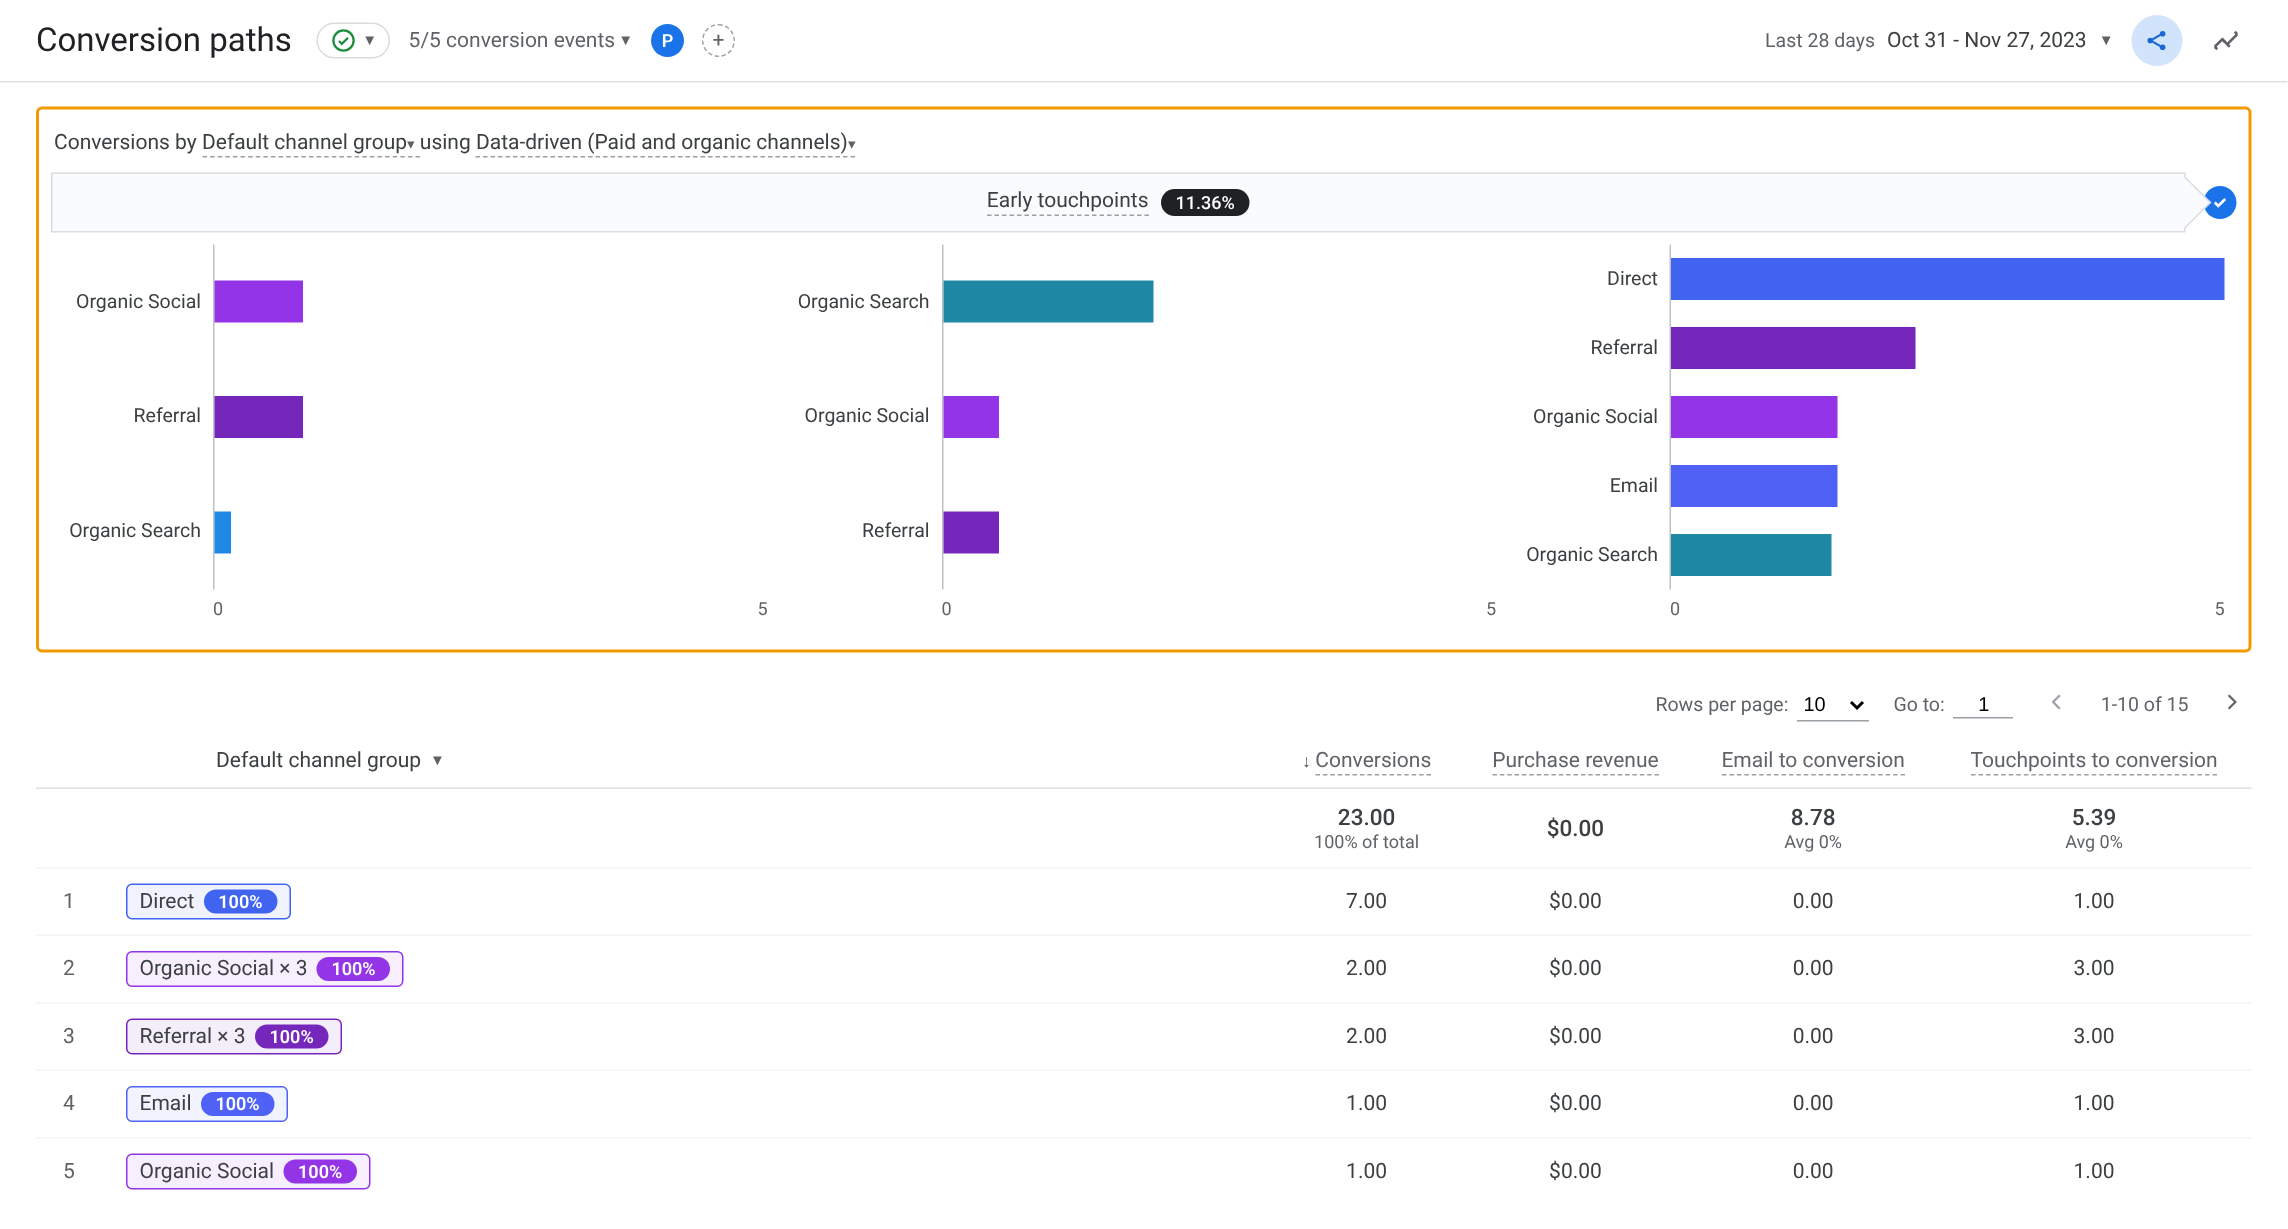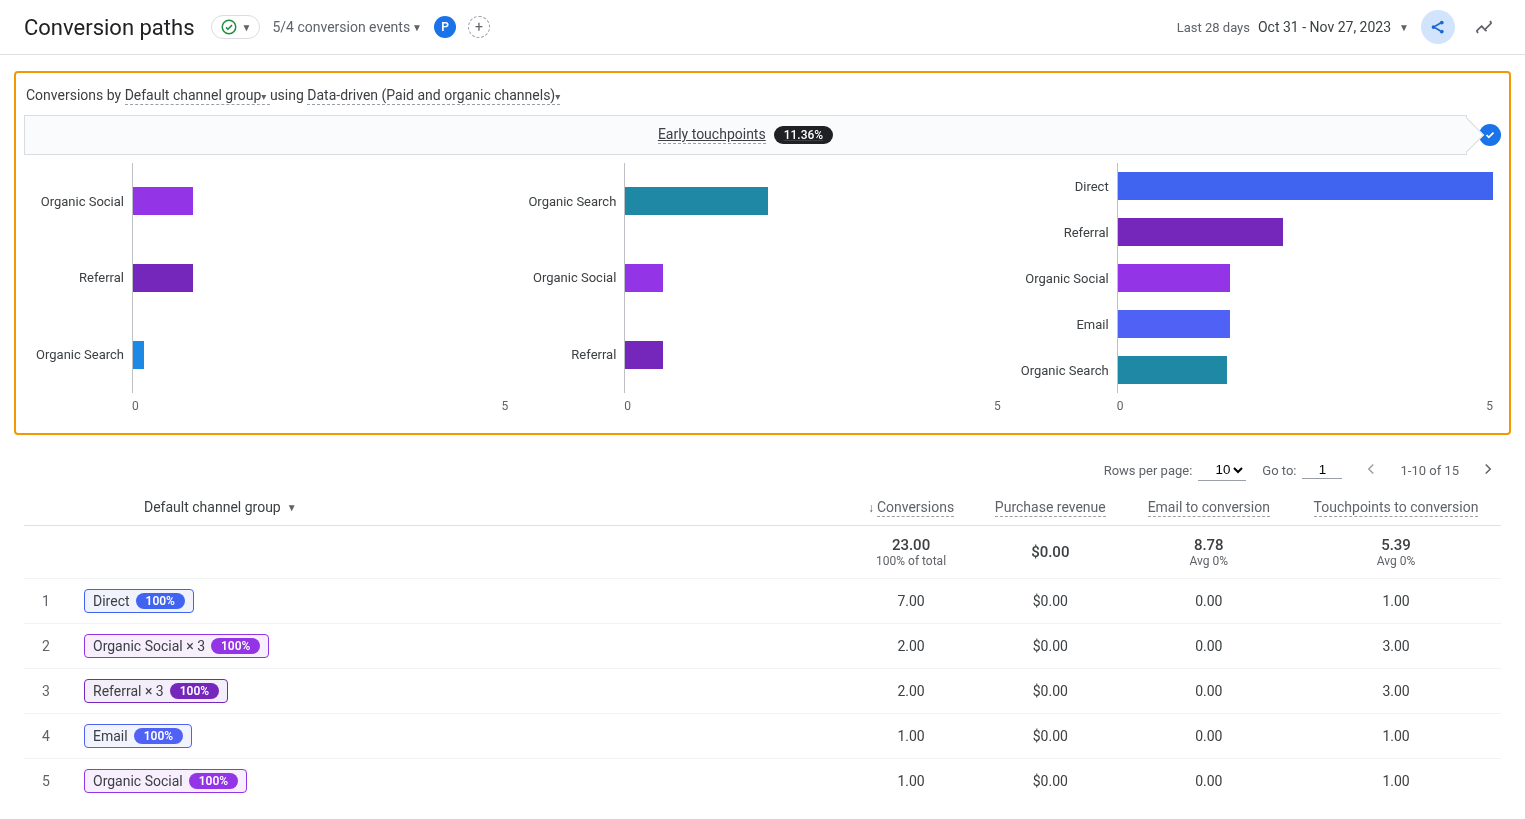--- a/index.html
+++ b/index.html
@@ -45,28 +45,28 @@
     cursor: pointer;
   }
   .insights-btn {
     width: 34px; height: 34px; display: inline-flex; align-items: center; justify-content: center;
     cursor: pointer; color: #5f6368;
   }
   .caret { font-size: 10px; color: #5f6368; }
   .dotted-underline { border-bottom: 1px dashed #9aa0a6; padding-bottom: 1px; }
 
   .chart-card {
-    margin: 16px 14px;
+    margin: 16px 24px;
     border: 2px solid #f29900;
     border-radius: 4px;
     padding: 10px 8px 20px;
   }
   .chart-controls { font-size: 14px; color: #3c4043; padding: 4px 2px 12px; }
   .chart-controls .control { cursor: pointer; }
-  .funnel-row { display: flex; gap: 0; align-items: stretch; margin-bottom: 8px; text-decoration: underline; }
+  .funnel-row { display: flex; gap: 0; align-items: stretch; margin-bottom: 8px; }
   .funnel-step {
     position: relative; flex: 1;
     display: flex; align-items: center; justify-content: center;
     height: 40px; border: 1px solid #dadce0; background: #fafbfc;
     margin-right: 4px;
   }
   .funnel-step::after {
     content: ""; position: absolute; right: -13px; top: 50%;
     width: 24px; height: 24px; border-top: 1px solid #dadce0;
     border-right: 1px solid #dadce0; background: #fafbfc;
@@ -94,21 +94,21 @@
   .xaxis { display: flex; margin-left: 100px; font-size: 12px; color: #5f6368; margin-top: 6px; }
   .xaxis .tick0 { }
   .xaxis .tick1 { margin-left: auto; }
 
   .table-section { margin: 0 24px; }
   .table-controls {
     display: flex; align-items: center; justify-content: flex-end;
     gap: 16px; padding: 8px 0; font-size: 13px; color: #5f6368;
   }
   .rpp { display: flex; align-items: center; gap: 6px; }
-  .rpp-select { border: none; border-bottom: 1px solid #9aa0a6; width: 48px; background: transparent; cursor: pointer; padding: 2px 0; text-align: right; }
+  .rpp-select { border: none; border-bottom: 1px solid #9aa0a6; width: 48px; background: transparent; cursor: pointer; padding: 2px 0; }
   .goto-input { border: none; border-bottom: 1px solid #9aa0a6; width: 40px; text-align: center; background: transparent; }
   .pager-btn { cursor: pointer; color: #5f6368; padding: 0 4px; }
   table { width: 100%; border-collapse: collapse; }
   th, td { text-align: center; padding: 10px 16px; font-size: 14px; }
   th { border-bottom: 1px solid #e0e0e0; font-weight: 400; color: #5f6368; vertical-align: bottom; }
   td { border-top: 1px solid #f1f3f4; }
   td.idx, th.idx { text-align: center; width: 44px; color: #5f6368; }
   td.path, th.path { text-align: left; width: 780px; }
   .summary-row td { color: #3c4043; font-size: 15px; font-weight: 500; border-top: none; }
   .summary-sub { display: block; font-size: 12px; font-weight: 400; color: #5f6368; }
@@ -129,21 +129,21 @@
 <div class="header">
   <span class="title">Conversion paths</span>
   <span class="status-chip">
     <svg viewBox="0 0 24 24">
         <circle cx="12" cy="12" r="9" fill="none" stroke="#1e8e3e" stroke-width="2"></circle>
         <path d="M8 12.5l2.5 2.5L16 9.5" fill="none" stroke="#1e8e3e" stroke-width="2"></path>
       </svg>
     <span class="caret">▼</span>
   </span>
   <span class="dropdown-text">
-    <span>5/4 conversion events</span>
+    <span>5/5 conversion events</span>
     <span class="caret">▼</span>
   </span>
   <span class="circle-badge">P</span>
   <span class="plus-circle">
     <span>+</span>
   </span>
   <span class="spacer"></span>
   <span class="date-range">
     <span class="subtle">Last 28 days</span>
     <span>Oct 31 - Nov 27, 2023</span>

